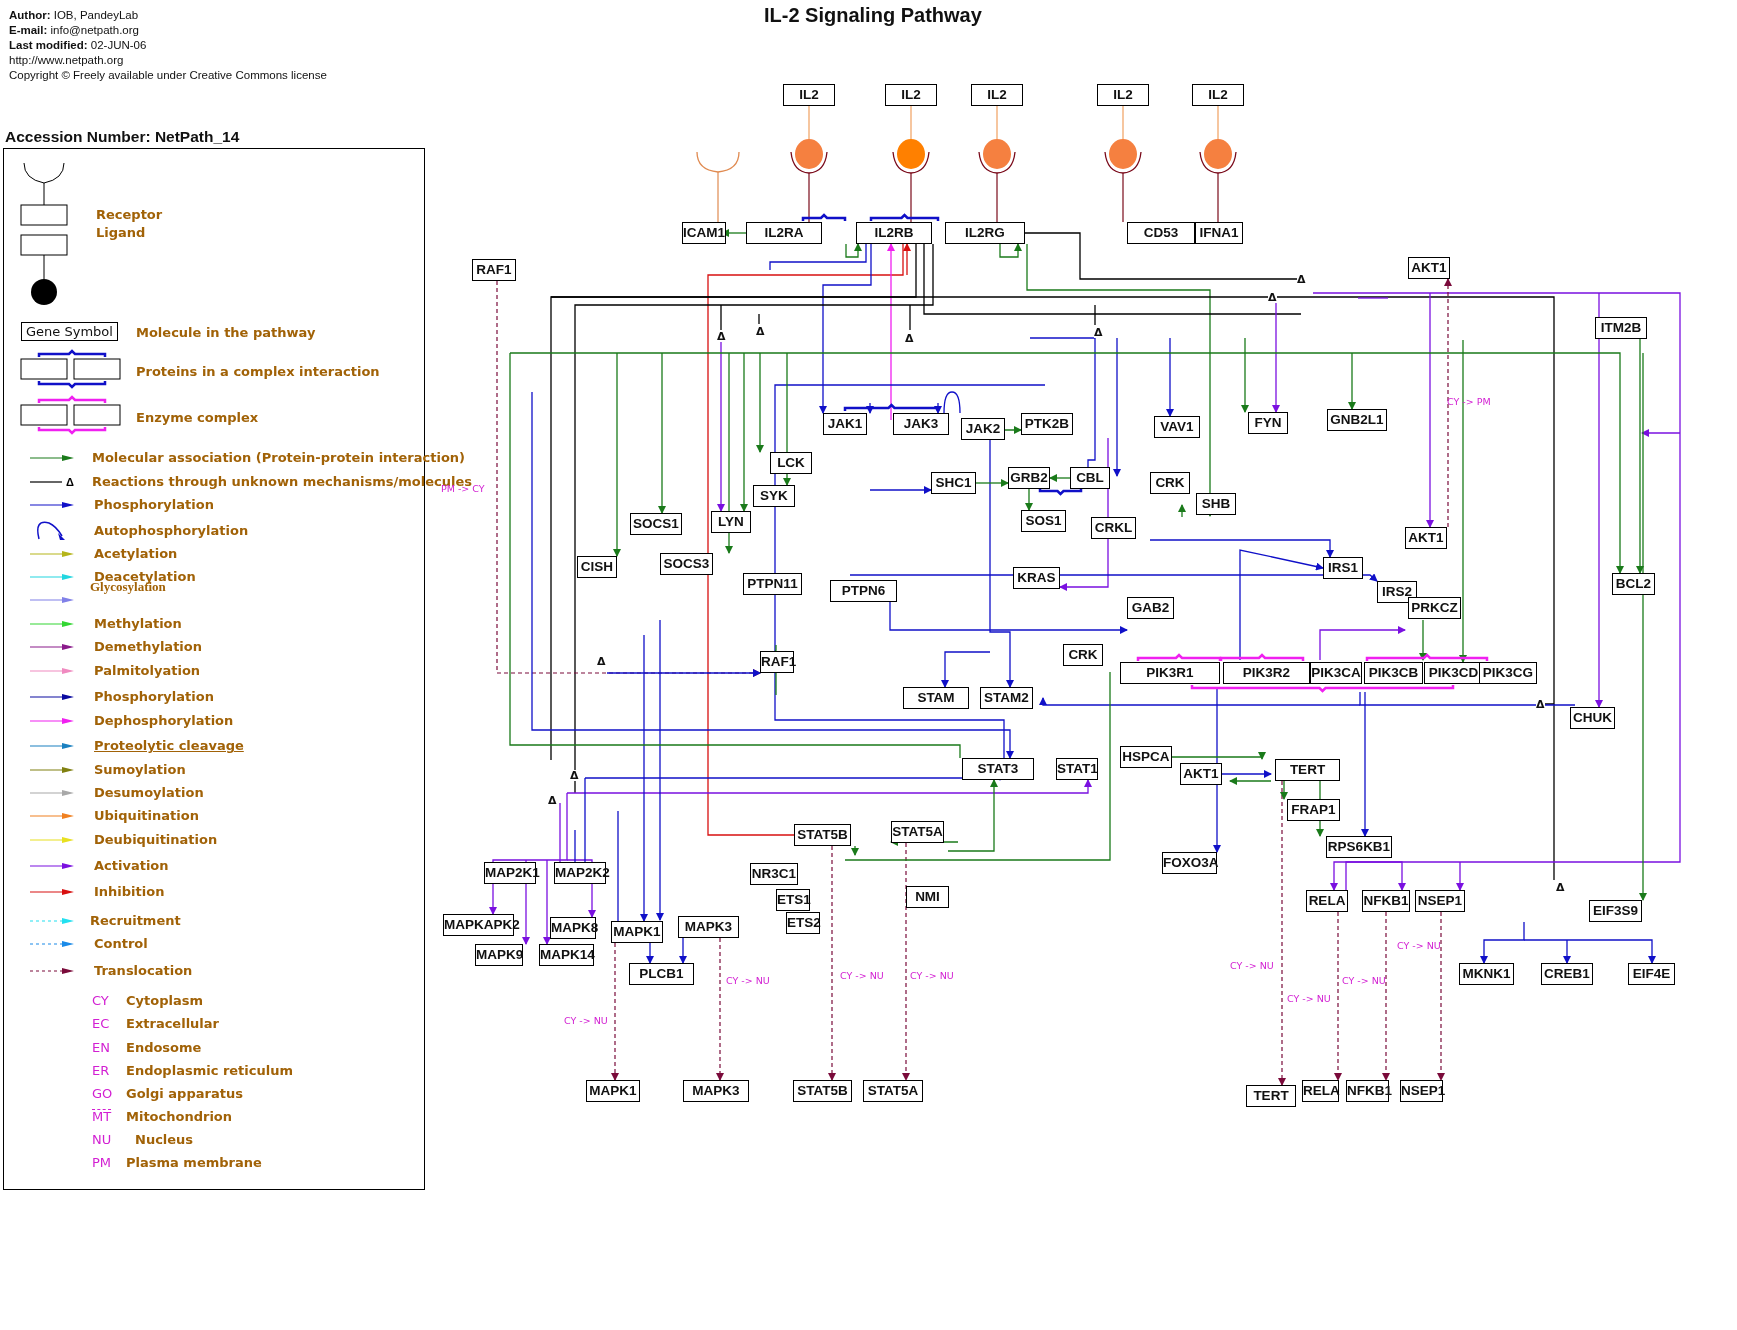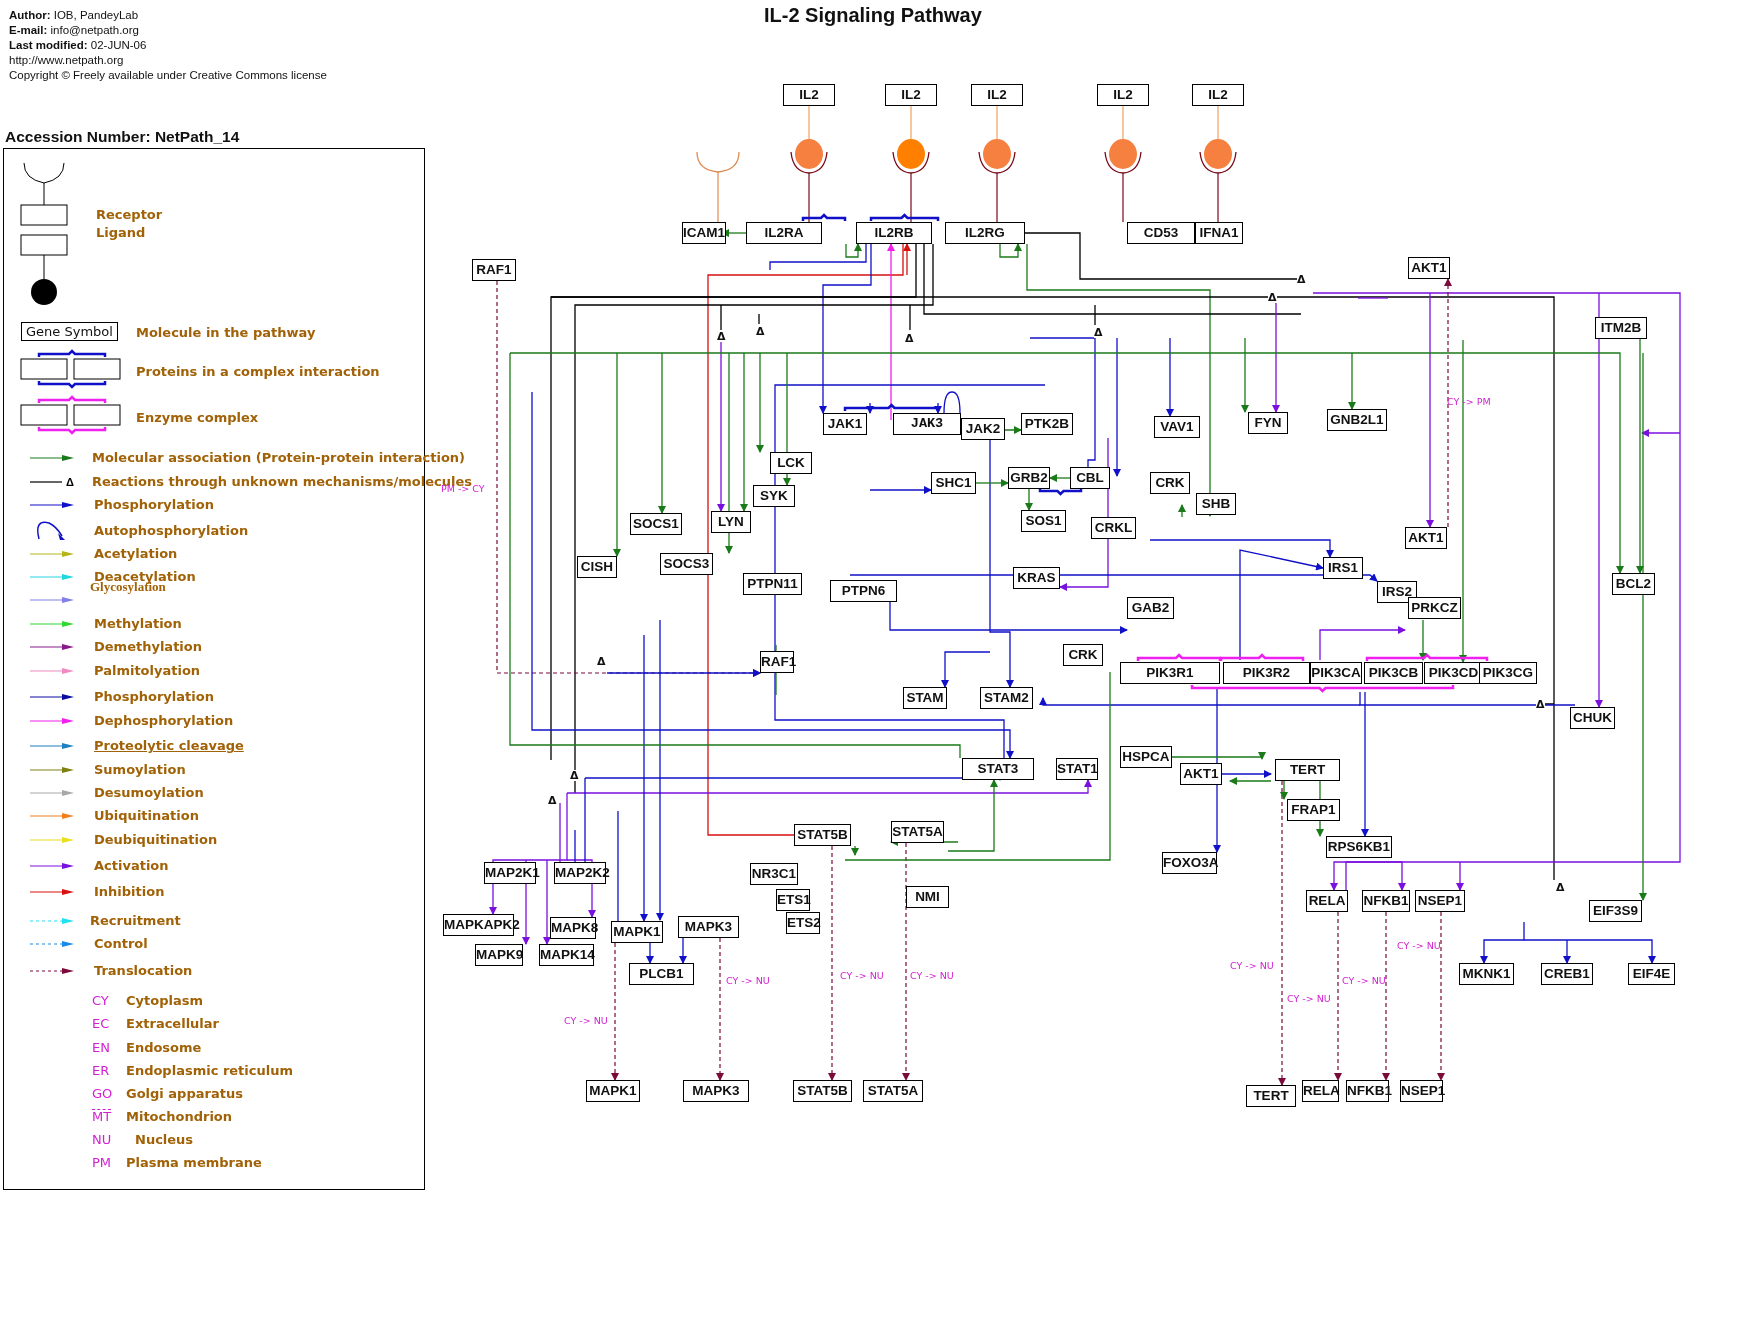--- a/index.html
+++ b/index.html
@@ -323,21 +323,21 @@
     <div class="node" style="left: 682px; top: 222px; width: 44px;">ICAM1</div>
     <div class="node" style="left: 746px; top: 222px; width: 76px;">IL2RA</div>
     <div class="node" style="left: 856px; top: 222px; width: 76px;">IL2RB</div>
     <div class="node" style="left: 945px; top: 222px; width: 80px;">IL2RG</div>
     <div class="node" style="left: 1100px; top: 222px; width: 68px; margin-left: 27px;">CD53</div>
     <div class="node" style="left: 1195px; top: 222px; width: 48px;">IFNA1</div>
     <div class="node" style="left: 472px; top: 259px; width: 44px;">RAF1</div>
     <div class="node" style="left: 1408px; top: 257px; width: 42px;">AKT1</div>
     <div class="node" style="left: 1595px; top: 317px; width: 52px;">ITM2B</div>
     <div class="node" style="left: 823px; top: 413px; width: 44px;">JAK1</div>
-    <div class="node" style="left: 893px; top: 413px; width: 68px; font-family: Liberation Mono, monospace;">JAK3</div>
+    <div class="node" style="left: 893px; top: 413px; width: 56px;">JAK3</div>
     <div class="node" style="left: 961px; top: 418px; width: 44px;">JAK2</div>
     <div class="node" style="left: 1021px; top: 413px; width: 52px;">PTK2B</div>
     <div class="node" style="left: 1154px; top: 416px; width: 46px;">VAV1</div>
     <div class="node" style="left: 1248px; top: 412px; width: 40px;">FYN</div>
     <div class="node" style="left: 1327px; top: 409px; width: 60px;">GNB2L1</div>
     <div class="node" style="left: 770px; top: 452px; width: 42px;">LCK</div>
     <div class="node" style="left: 753px; top: 485px; width: 42px;">SYK</div>
     <div class="node" style="left: 630px; top: 513px; width: 52px;">SOCS1</div>
     <div class="node" style="left: 711px; top: 511px; width: 40px;">LYN</div>
     <div class="node" style="left: 931px; top: 472px; width: 45px;">SHC1</div>
@@ -359,21 +359,21 @@
     <div class="node" style="left: 1127px; top: 597px; width: 47px;">GAB2</div>
     <div class="node" style="left: 1408px; top: 597px; width: 53px;">PRKCZ</div>
     <div class="node" style="left: 760px; top: 651px; width: 34px;">RAF1</div>
     <div class="node" style="left: 1063px; top: 644px; width: 40px;">CRK</div>
     <div class="node" style="left: 1120px; top: 662px; width: 100px;">PIK3R1</div>
     <div class="node" style="left: 1223px; top: 662px; width: 87px;">PIK3R2</div>
     <div class="node" style="left: 1310px; top: 662px; width: 52px;">PIK3CA</div>
     <div class="node" style="left: 1364px; top: 662px; width: 59px;">PIK3CB</div>
     <div class="node" style="left: 1424px; top: 662px; width: 59px;">PIK3CD</div>
     <div class="node" style="left: 1479px; top: 662px; width: 58px;">PIK3CG</div>
-    <div class="node" style="left: 903px; top: 687px; width: 44px;">STAM</div>
+    <div class="node" style="left: 903px; top: 687px; width: 66px;">STAM</div>
     <div class="node" style="left: 980px; top: 687px; width: 53px;">STAM2</div>
     <div class="node" style="left: 1570px; top: 707px; width: 45px;">CHUK</div>
     <div class="node" style="left: 1120px; top: 746px; width: 52px;">HSPCA</div>
     <div class="node" style="left: 1180px; top: 763px; width: 42px;">AKT1</div>
     <div class="node" style="left: 1275px; top: 759px; width: 65px;">TERT</div>
     <div class="node" style="left: 962px; top: 758px; width: 72px;">STAT3</div>
     <div class="node" style="left: 1056px; top: 758px; width: 42px;">STAT1</div>
     <div class="node" style="left: 1287px; top: 799px; width: 53px;">FRAP1</div>
     <div class="node" style="left: 794px; top: 824px; width: 57px;">STAT5B</div>
     <div class="node" style="left: 891px; top: 821px; width: 53px;">STAT5A</div>

